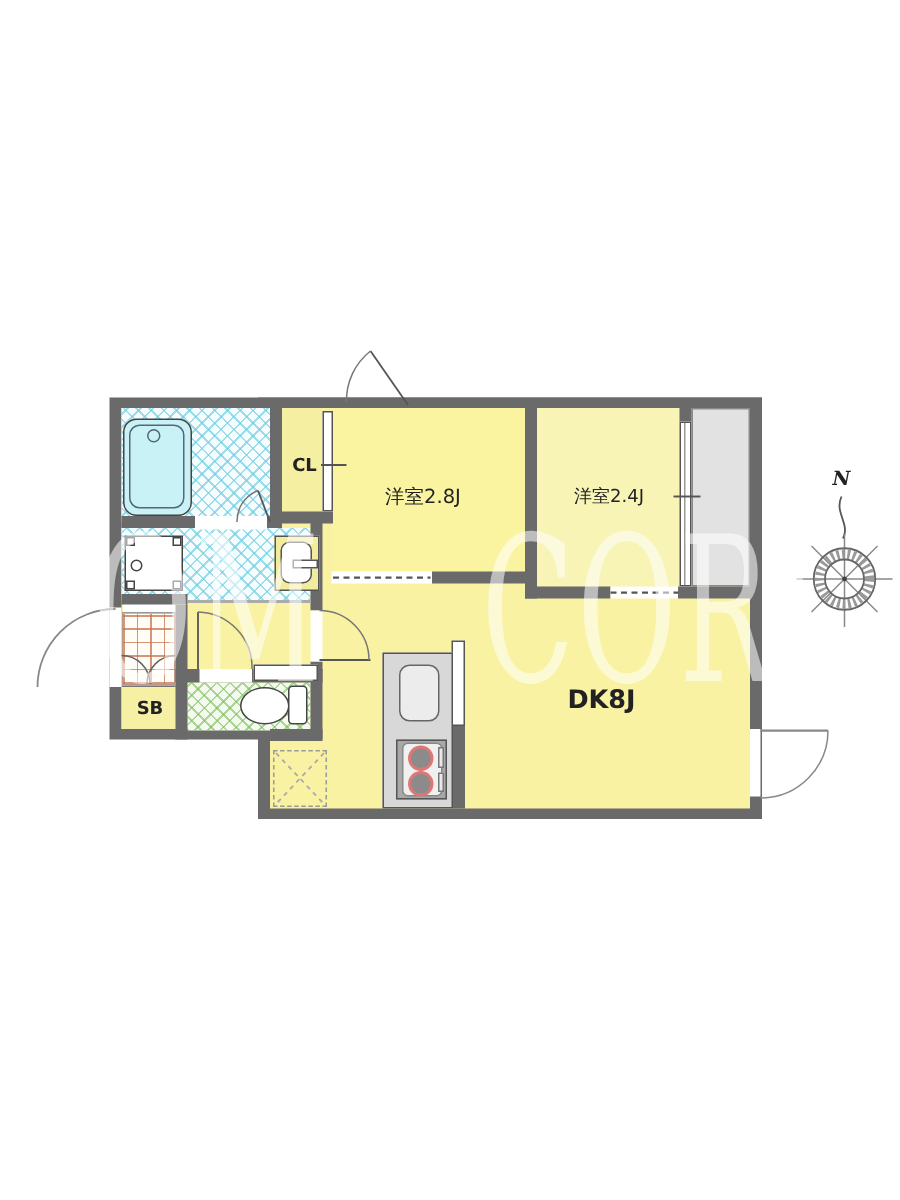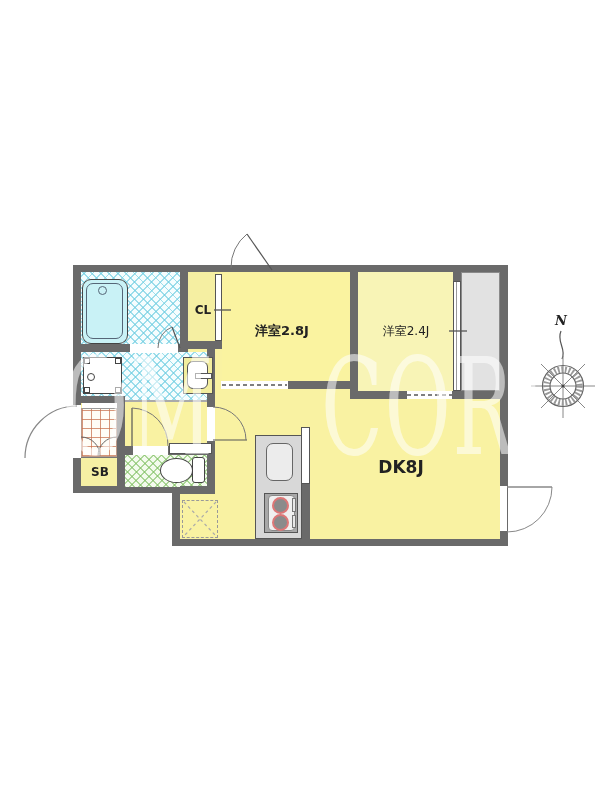--- a/index.html
+++ b/index.html
@@ -150,21 +150,21 @@
       <line x1="541" y1="364" x2="585" y2="408" stroke="#888" stroke-width="1"></line>
       <line x1="585" y1="364" x2="541" y2="408" stroke="#888" stroke-width="1"></line>
       <circle cx="563" cy="386" r="20.5" stroke="#666" stroke-width="1.2" fill="none"></circle>
       <circle cx="563" cy="386" r="16.5" stroke="#999" stroke-width="6.5" stroke-dasharray="1.8,1.8" fill="none"></circle>
       <circle cx="563" cy="386" r="13" stroke="#666" stroke-width="1.2" fill="none"></circle>
       <circle cx="563" cy="386" r="1.6" fill="#444"></circle>
     </g>
   </svg>
 
   <div class="label" style="left:203px;top:310px;font-size:12px;font-weight:600;">CL</div>
-  <div class="label" style="left:282px;top:331px;font-size:13px;font-weight:700;">洋室2.8J</div>
+  <div class="label" style="left:282px;top:331px;font-size:13px;font-weight:400;">洋室2.8J</div>
   <div class="label" style="left:406px;top:331px;font-size:12px;">洋室2.4J</div>
   <div class="label" style="left:401px;top:467px;font-size:17px;font-weight:600;">DK8J</div>
   <div class="label" style="left:100px;top:472px;font-size:12px;font-weight:600;">SB</div>
   <div class="label" style="left:561px;top:320px;font-size:13px;font-style:italic;font-weight:bold;font-family:'DejaVu Serif','Liberation Serif',serif;">N</div>
 
   <div class="wm" style="left:62px;top:340px;letter-spacing:0.02em;">OM</div>
   <div class="wm" style="left:321px;top:340px;letter-spacing:0.02em;">CORI</div>
 
 </div>
 

